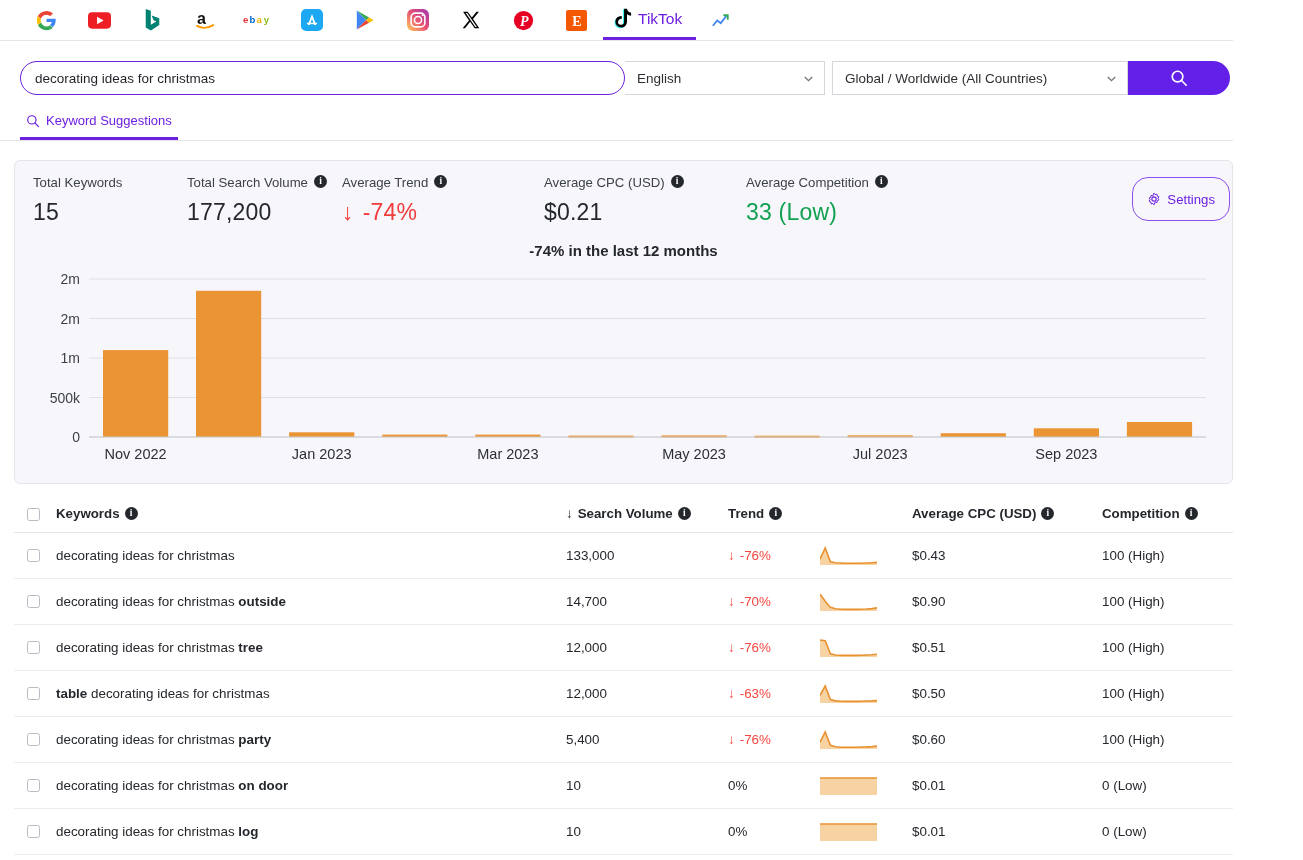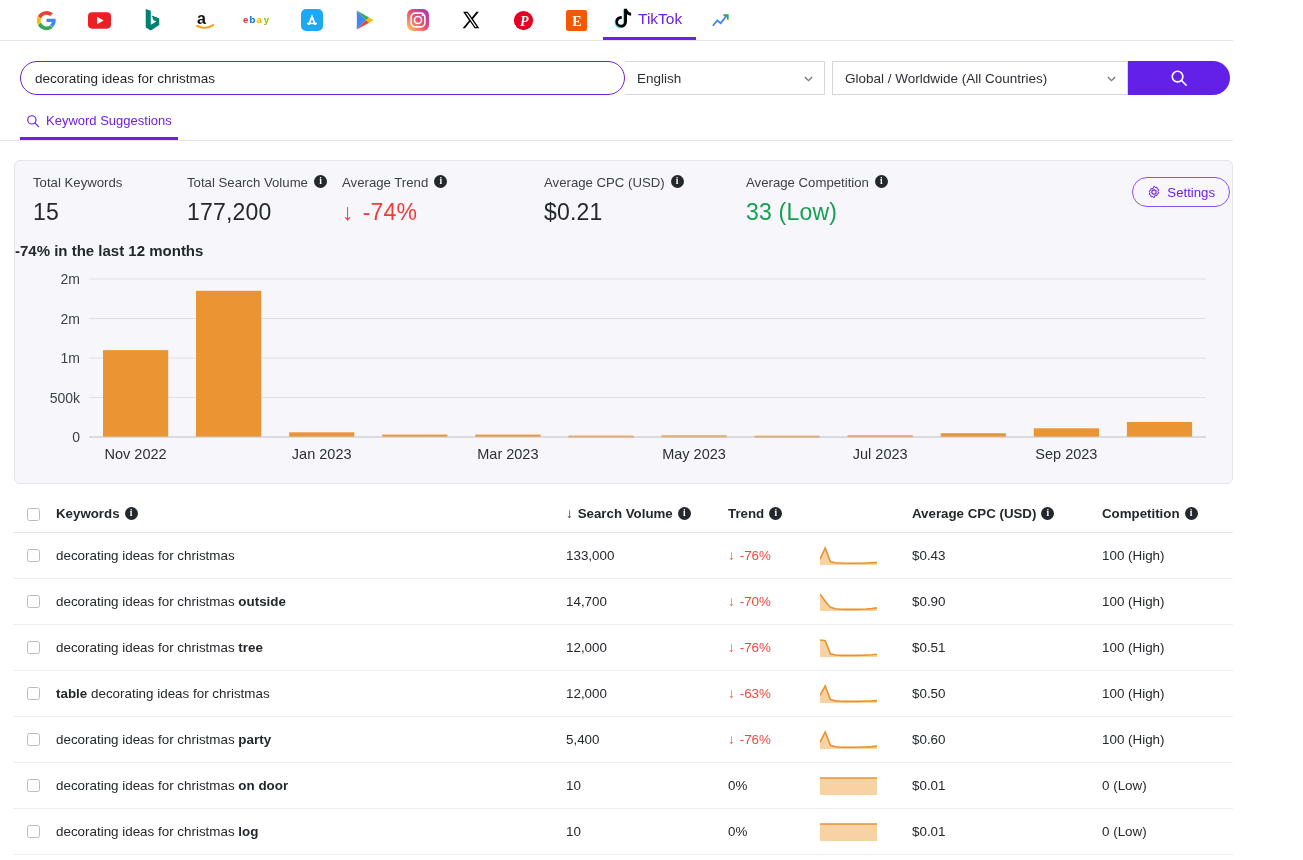--- a/index.html
+++ b/index.html
@@ -86,29 +86,29 @@
   .stat .val { font-size:23px; color:#24272c; margin-top:6px; letter-spacing:.2px;}
   .stat .val.red { color:#f13c3c; display:flex; align-items:center; gap:9px;}
   .stat .val.green { color:#12a150; }
   .info {
     width:13px;height:13px;border-radius:50%;background:#24272c;
     color:#fff;font-size:9.5px;line-height:13px;text-align:center;
     font-family:"Liberation Serif", serif; font-weight:bold; flex:0 0 auto;
   }
   .settings-btn {
     position:absolute; right:2px; top:2px;
-    height:30px; padding:0 14px;
+    height:44px; padding:0 14px;
     border:1.2px solid #8b4ef0; border-radius:16px;
     background:transparent; color:#6d20e0; font-size:13.2px;
     display:flex; align-items:center; gap:6px; cursor:pointer;
     font-family:"Liberation Sans", sans-serif;
   }
 
   
-  .charttitle { text-align:left; font-size:15px; font-weight:bold; color:#24272c; margin:16px 0 10px 0; }
+  .charttitle { text-align:center; font-size:15px; font-weight:bold; color:#24272c; margin:16px 0 10px 0; }
   .chartbox { padding:0 14px 0 4px; }
   svg.chart { display:block; }
 
   
   table.kw { width:1219px; margin-left:14px; border-collapse:collapse; margin-top:22px; }
   table.kw th {
     text-align:left; font-size:13.3px; font-weight:bold; color:#24272c;
     padding:0 0 11px 0; border-bottom:1px solid #e3e5e8; vertical-align:bottom;margin-top:40px;
   }
   table.kw td {

